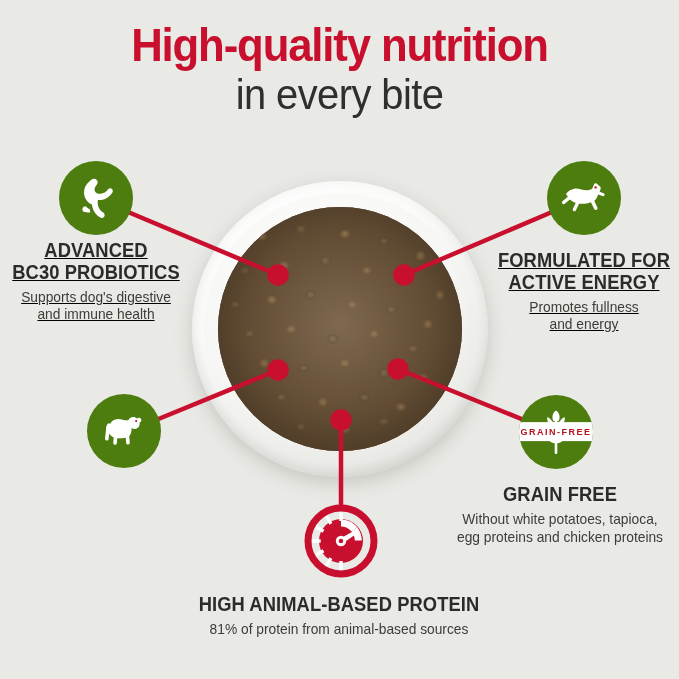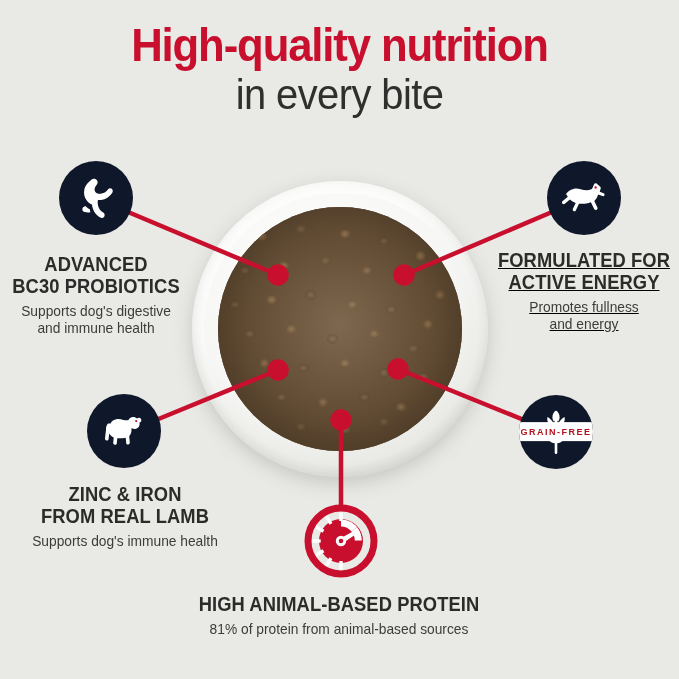--- a/index.html
+++ b/index.html
@@ -138,21 +138,21 @@
     inset: 0;
     width: 679px;
     height: 679px;
     pointer-events: none;
   }
 
   
   .badge {
     position: absolute;
     border-radius: 50%;
-    background: #0f172a;
+    background: #4d7c0f;
     display: flex;
     align-items: center;
     justify-content: center;
   }
   .badge svg { display: block; }
 
   
   .feature {
     position: absolute;
     text-align: center;
@@ -292,39 +292,39 @@
         <line x1="37" y1="65.5" x2="37" y2="57"></line>
       </g>
       <path fill="#ffffff" d="M37 15.5c6.4 0 12.2 2.9 16 7.5l-5.4 4.5c-2.6-3.1-6.4-5-10.6-5v-7z"></path>
       <path fill="#ffffff" d="M53 23c3 3.7 4.8 8.4 4.8 13.5h-7c0-3.4-1.2-6.5-3.2-9L53 23z"></path>
       <path fill="#ffffff" d="M37.6 33.8l16.2-9.1 1.7 3-15.3 10.6z"></path>
       <circle cx="37" cy="37" r="5.2" fill="#ffffff"></circle>
       <circle cx="37" cy="37" r="2.3" fill="#c8102e"></circle>
     </svg>
   </div>
 
-  <div class="feature" style="left:2px; top:254px; width:188px;">
+  <div class="feature" style="left:2px; top:240px; width:188px;text-decoration:underline;">
     <div class="feat-title">ADVANCED
 BC30 PROBIOTICS</div>
     <div class="feat-sub">Supports dog's digestive
 and immune health</div>
   </div>
 
   <div class="feature" style="left:490px; top:250px; width:188px;text-decoration:underline;">
     <div class="feat-title">FORMULATED FOR
 ACTIVE ENERGY</div>
     <div class="feat-sub">Promotes fullness
 and energy</div>
   </div>
 
-  <div class="feature" style="left:10px; top:484px; width:230px;">
-    <div class="feat-title">ZINC &amp; IRON
-FROM REAL LAMB</div>
-    <div class="feat-sub">Supports dog's immune health</div>
-  </div>
-
+
+  <div class="feature" style="left:442px; top:484px; width:236px;">
+    <div class="feat-title">GRAIN FREE</div>
+    <div class="feat-sub">Without white potatoes, tapioca,
+egg proteins and chicken proteins</div>
+  </div>
 
   <div class="feature" style="left:138px; top:594px; width:402px;">
     <div class="feat-title">HIGH ANIMAL-BASED PROTEIN</div>
     <div class="feat-sub">81% of protein from animal-based sources</div>
   </div>
 
 </div>
 
 </body></html>

